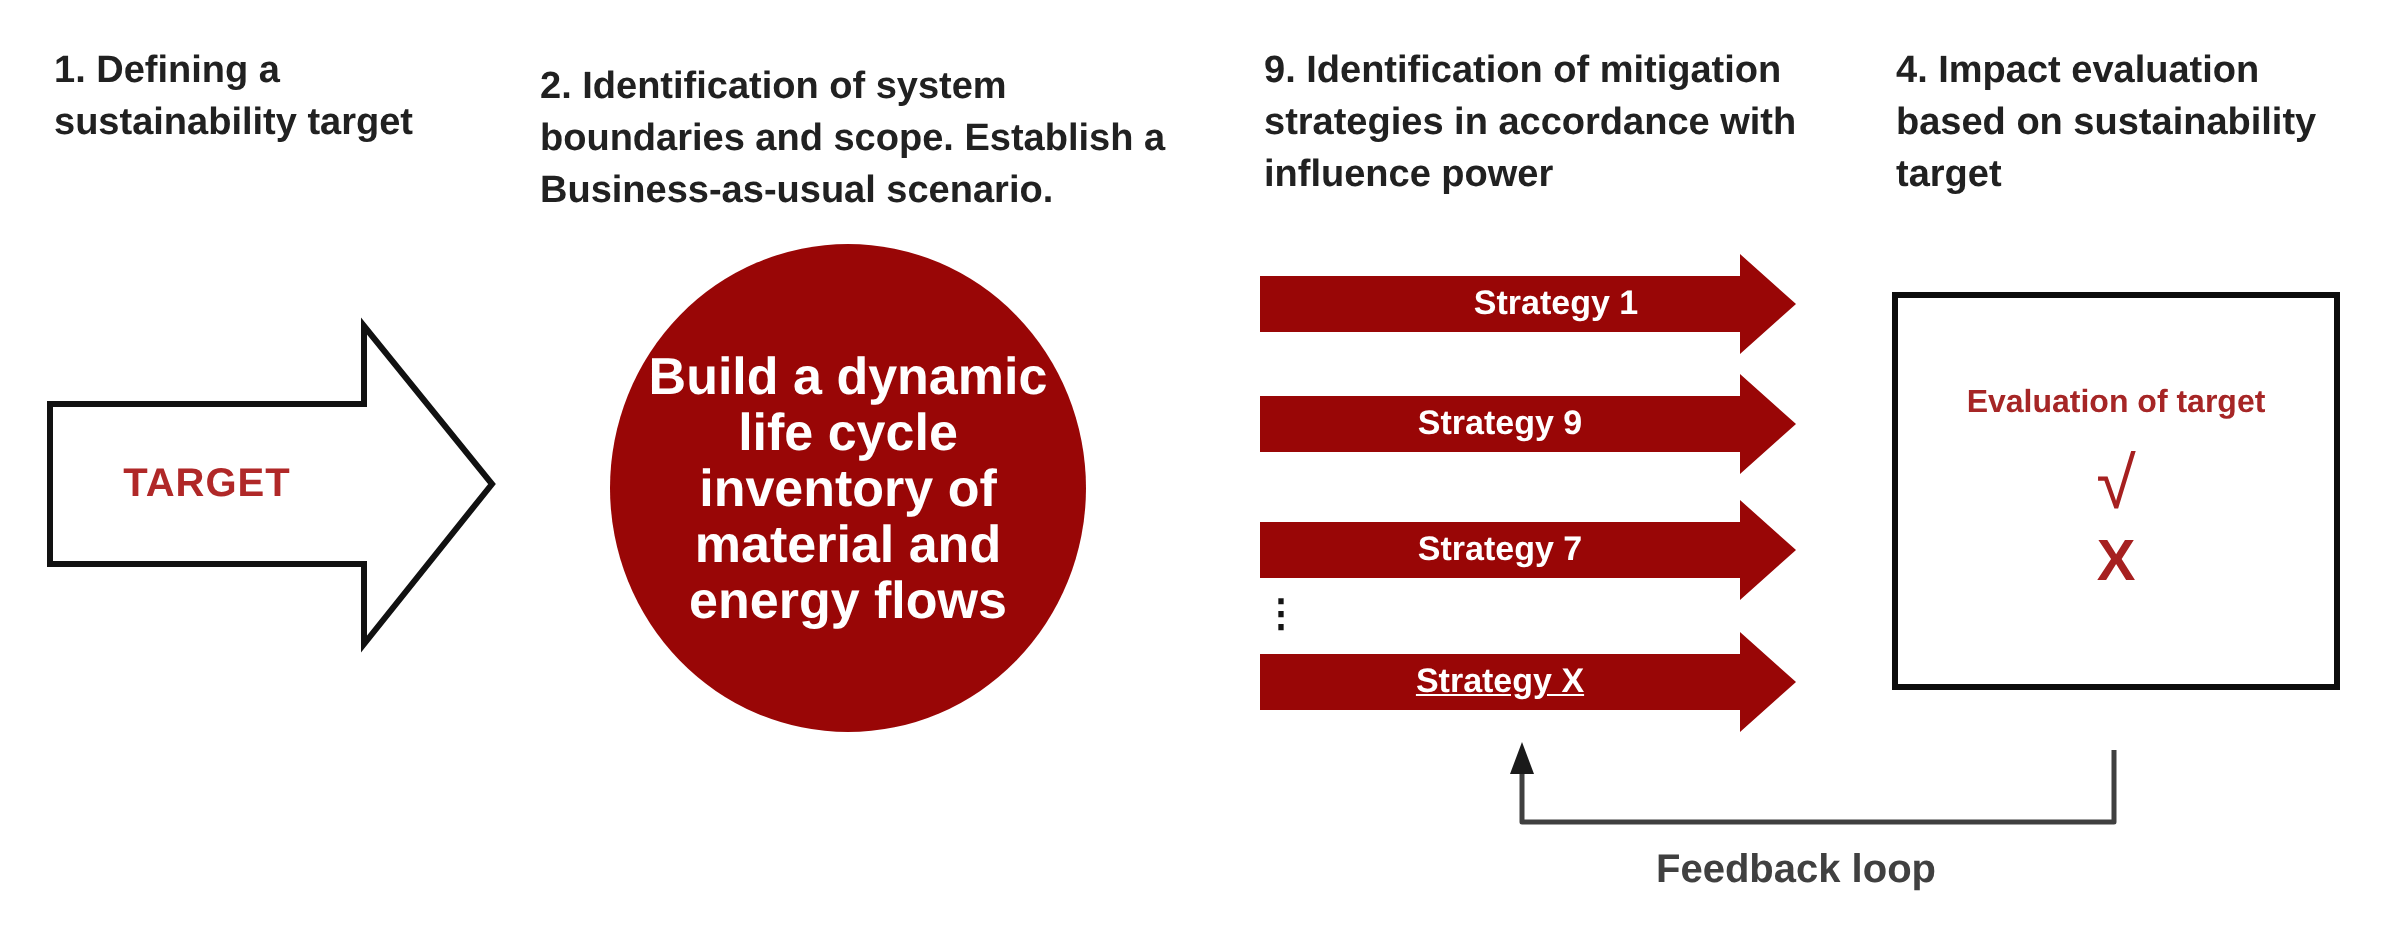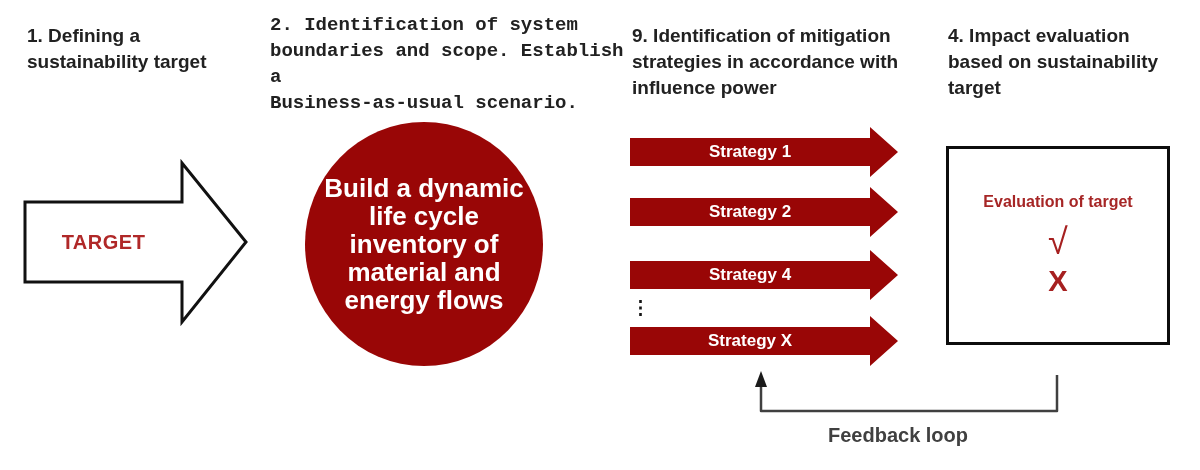--- a/index.html
+++ b/index.html
@@ -82,42 +82,42 @@
     <polygon points="630,198 870,198 870,187 898,212 870,237 870,226 630,226" fill="#990606"></polygon>
     <polygon points="630,261 870,261 870,250 898,275 870,300 870,289 630,289" fill="#990606"></polygon>
     <polygon points="630,327 870,327 870,316 898,341 870,366 870,355 630,355" fill="#990606"></polygon>
 
     <polyline points="1057,375 1057,411 761,411 761,386" fill="none" stroke="#404040" stroke-width="2.5" stroke-linejoin="round"></polyline>
     <polygon points="761,371 755,387 767,387" fill="#1a1a1a"></polygon>
   </svg>
 
   <div class="abs step-heading" style="left:27px; top:23px; width:220px;">1. Defining a
 sustainability target</div>
-  <div class="abs step-heading" style="left:270px; top:12px; width:360px;font-family:Liberation Mono, monospace;">2. Identification of system
+  <div class="abs step-heading" style="left:270px; top:31px; width:360px;">2. Identification of system
 boundaries and scope. Establish a
 Business-as-usual scenario.</div>
   <div class="abs step-heading" style="left:632px; top:23px; width:330px;">9. Identification of mitigation
 strategies in accordance with
 influence power</div>
   <div class="abs step-heading" style="left:948px; top:23px; width:260px;">4. Impact evaluation
 based on sustainability
 target</div>
 
   <div class="abs target-label">TARGET</div>
 
   <div class="abs circle-text pre">Build a dynamic
 life cycle
 inventory of
 material and
 energy flows</div>
 
-  <div class="abs strategy-label" style="top:140px;">Strategy 1</div>
-  <div class="abs strategy-label" style="top:200px;">Strategy 2</div>
-  <div class="abs strategy-label" style="top:263px;">Strategy 4</div>
-  <div class="abs strategy-label" style="top:329px;">Strategy X</div>
+  <div class="abs strategy-label" style="top:140px;padding-left:28px;">Strategy 1</div>
+  <div class="abs strategy-label" style="top:200px;">Strategy 9</div>
+  <div class="abs strategy-label" style="top:263px;">Strategy 7</div>
+  <div class="abs strategy-label" style="top:329px;text-decoration:underline;">Strategy X</div>
 
   <div class="abs ellipsis-dots">⋮</div>
 
   <div class="abs eval-box"></div>
   <div class="abs eval-title">Evaluation of target</div>
   <div class="abs eval-check">√</div>
   <div class="abs eval-cross">X</div>
 
   <div class="abs feedback-label">Feedback loop</div>
 

